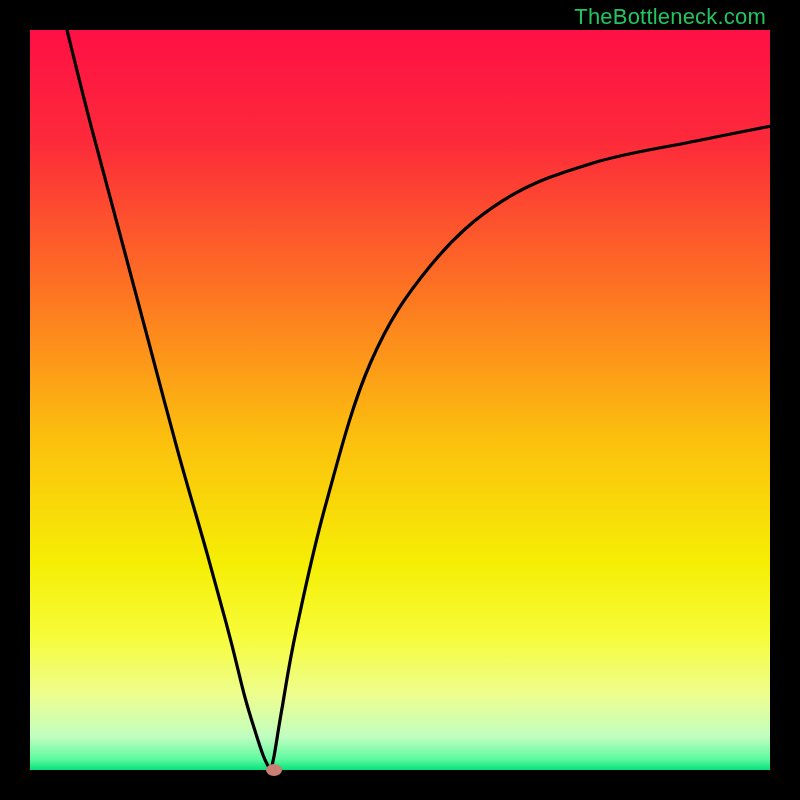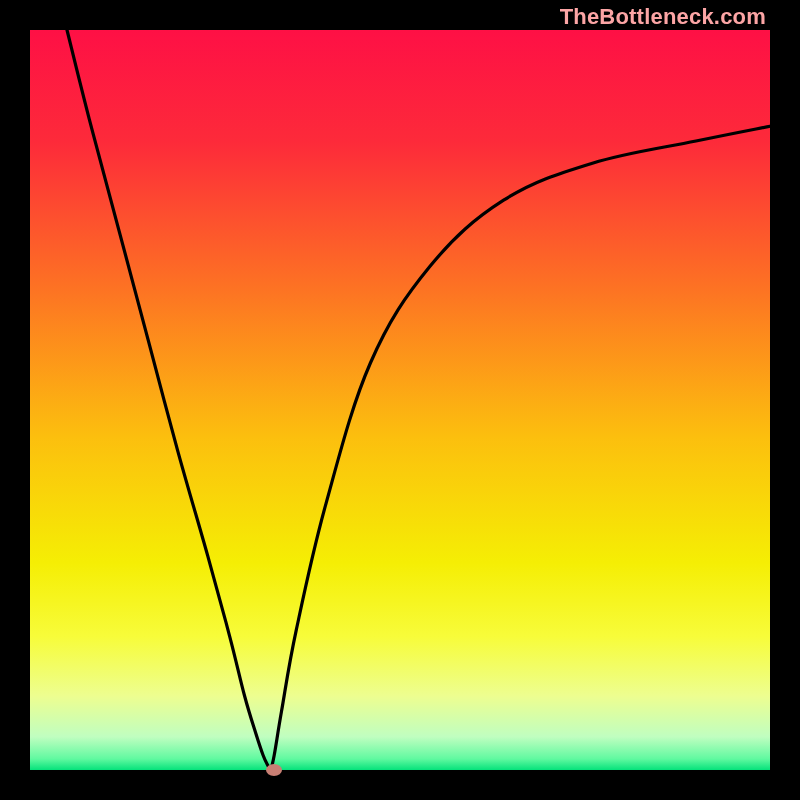--- a/index.html
+++ b/index.html
@@ -24,22 +24,22 @@
     top: 0;
     width: 740px;
     height: 740px;
   }
   .watermark {
     position: absolute;
     top: 4px;
     right: 34px;
     font-family: Arial, Helvetica, sans-serif;
     font-size: 22px;
-    font-weight: 700;
-    color: #fca5a5;
+    font-weight: 400;
+    color: #22c55e;
     letter-spacing: 0.2px;
   }
   .dot {
     position: absolute;
     width: 16px;
     height: 12px;
     background: #c97f74;
     border-radius: 50%;
     transform: translate(-50%, -50%);
   }

